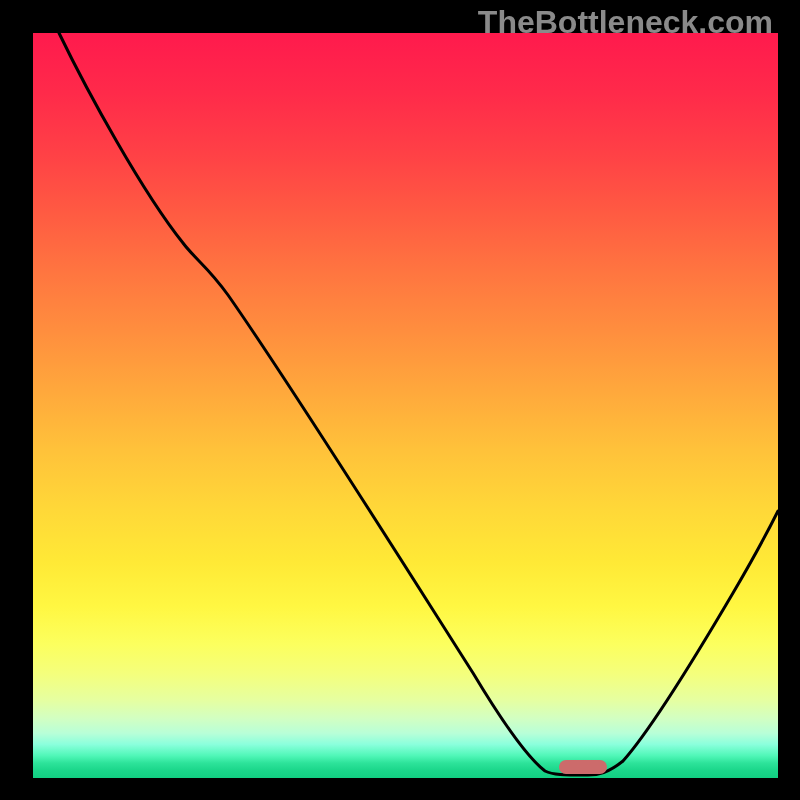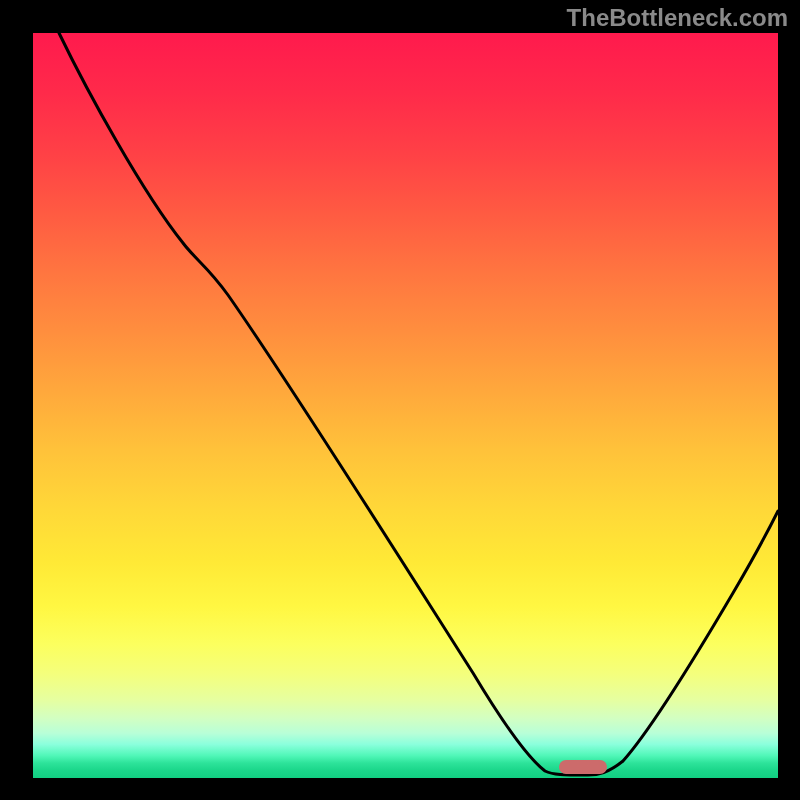--- a/index.html
+++ b/index.html
@@ -12,23 +12,23 @@
   }
   .container {
     position: relative;
     width: 800px;
     height: 800px;
     background: #000000;
   }
   .watermark {
     position: absolute;
     top: 4px;
-    right: 12px;
+    right: 27px;
     font-family: Arial, Helvetica, sans-serif;
-    font-size: 24px;
+    font-size: 32px;
     font-weight: 600;
     color: #8a8a8a;
     letter-spacing: 0px;
     z-index: 10;
   }
   .plot-area {
     position: absolute;
     left: 33px;
     top: 33px;
     width: 745px;

